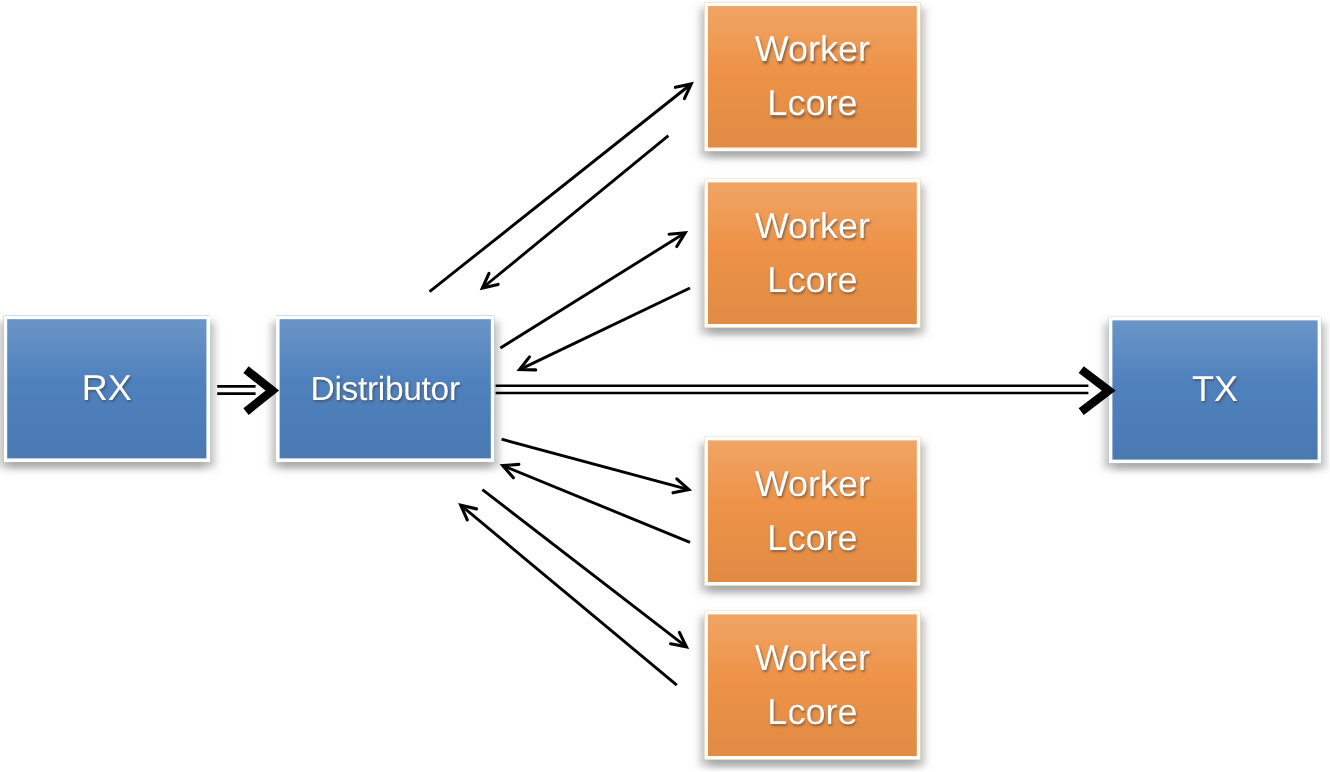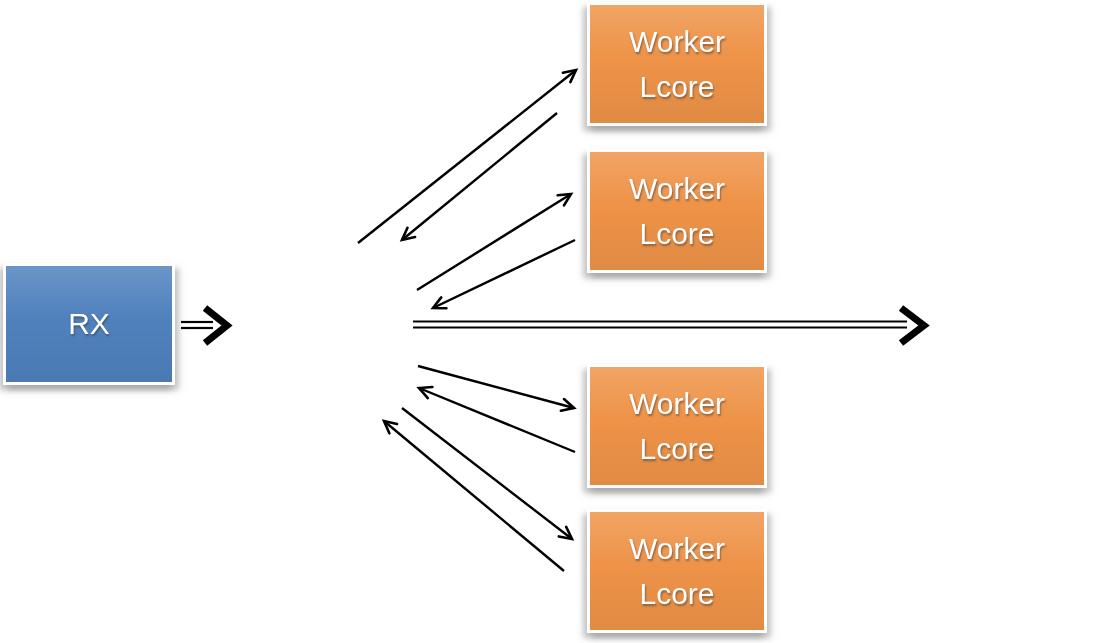--- a/index.html
+++ b/index.html
@@ -103,21 +103,27 @@
     </g>
     <g>
       <line class="edge-single" x1="564" y1="571" x2="384" y2="421" marker-end="url(#open-arrowhead)"></line>
     </g>
   </svg>
 
   <div class="node node-rx" style="background-color: rgb(79, 129, 189);">
     <span class="node-label stage-label">RX</span>
   </div>
 
+  <div class="node node-distributor" style="background-color: rgb(79, 129, 189);">
+    <span class="node-label distributor-label">Distributor</span>
+  </div>
 
+  <div class="node node-tx" style="background-color: rgb(79, 129, 189);">
+    <span class="node-label stage-label">TX</span>
+  </div>
 
   <div class="node node-worker node-worker-1" style="background-color: rgb(238, 147, 72);">
     <span class="node-label worker-label">Worker
 Lcore</span>
   </div>
 
   <div class="node node-worker node-worker-2" style="background-color: rgb(238, 147, 72);">
     <span class="node-label worker-label">Worker
 Lcore</span>
   </div>

